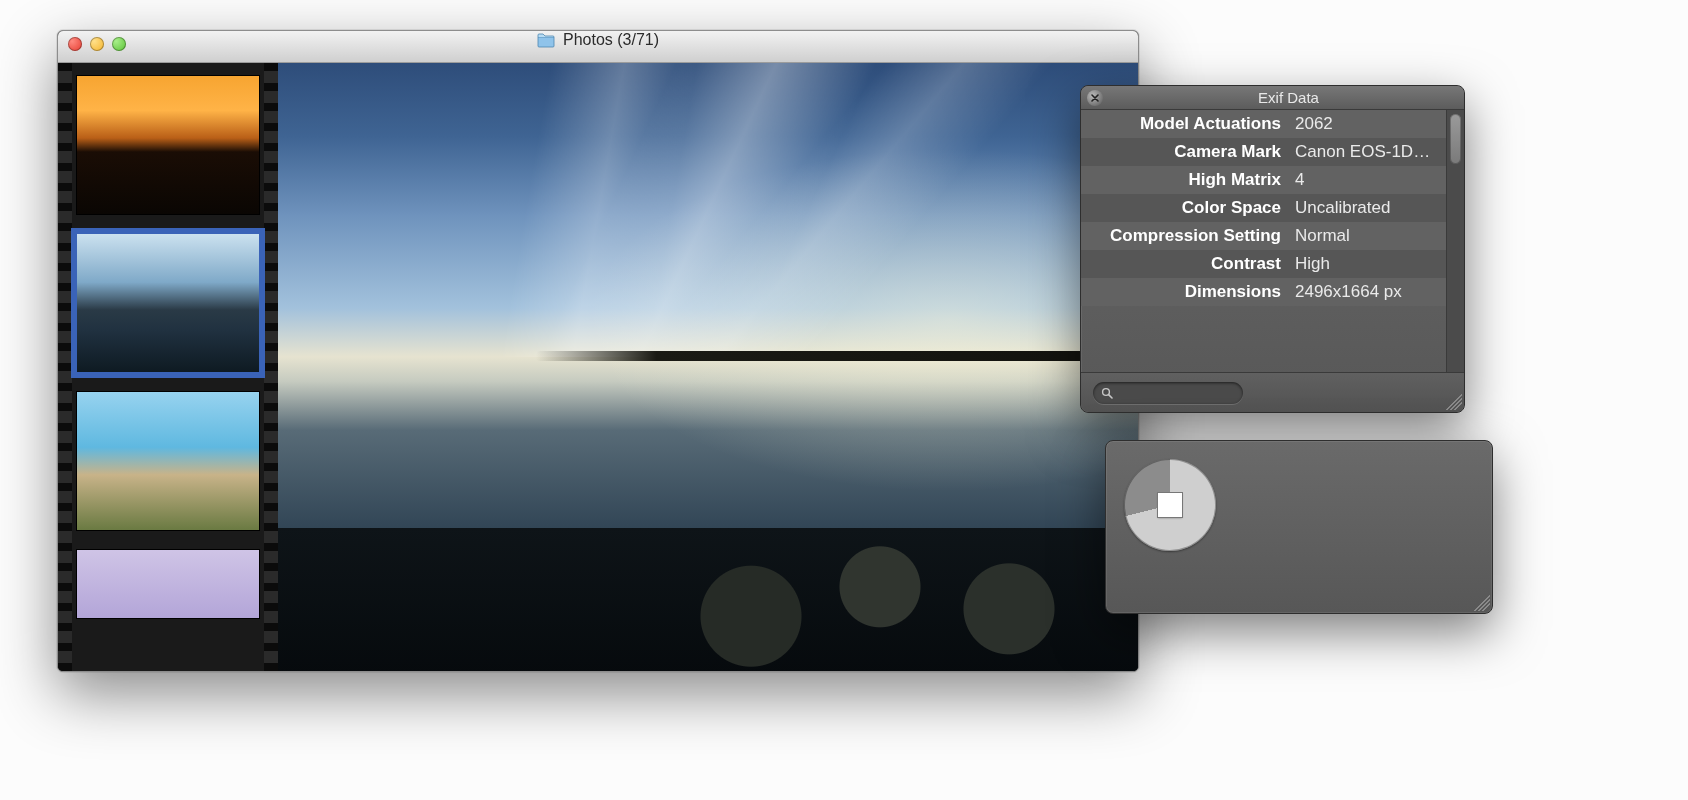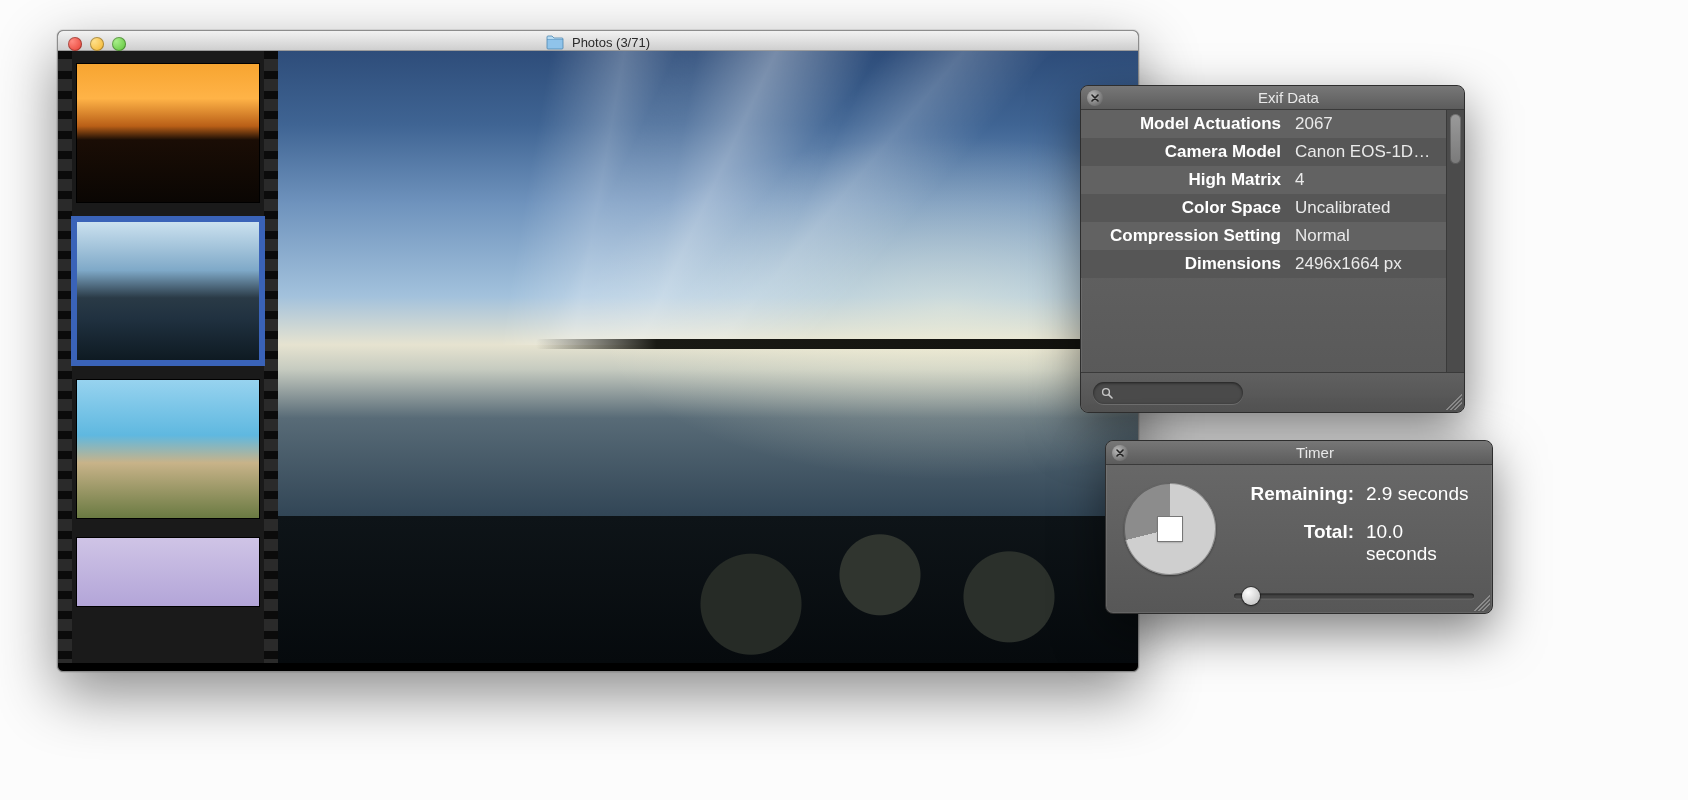--- a/index.html
+++ b/index.html
@@ -13,25 +13,25 @@
   
   .window{
     position:absolute;left:57px;top:30px;
     width:1082px;height:642px;
     border:1px solid #8d8d8d;border-radius:6px;
     box-shadow:0 22px 60px rgba(0,0,0,.45),0 0 0 1px rgba(0,0,0,.08);
     overflow:hidden;
     background:#000;
   }
   .titlebar{
-    height:20px;width:100%;
+    height:32px;width:100%;
     background:linear-gradient(#f2f2f2,#cfcfcf);
     border-bottom:1px solid #9c9c9c;
-    display:flex;align-items:flex-end;position:relative;
-    font-size:13px;color:#2b2b2b;
+    display:flex;align-items:flex-start;position:relative;
+    font-size:16px;color:#2b2b2b;
   }
   .traffic{position:absolute;left:10px;top:6px;display:flex;gap:8px}
   .tl{width:14px;height:14px;border-radius:50%;box-shadow:inset 0 0 0 1px rgba(0,0,0,.3)}
   .tl.red{background:radial-gradient(circle at 30% 30%,#ff8a80,#e53a2e)}
   .tl.yel{background:radial-gradient(circle at 30% 30%,#ffe08a,#f3b32a)}
   .tl.grn{background:radial-gradient(circle at 30% 30%,#a8ef8a,#58c032)}
   .title-center{margin:0 auto;display:flex;align-items:center;gap:8px}
   .folder-icon svg{display:block}
   .win-body{display:flex;height:calc(100% - 28px);}
   
@@ -225,37 +225,41 @@
       <svg width="8" height="8" viewBox="0 0 8 8">
           <path d="M1 1 L7 7 M7 1 L1 7" stroke="#222" stroke-width="1.6" stroke-linecap="round"></path>
         </svg>
     </span>
     <span>Exif Data</span>
   </div>
   <div class="exif-body">
     <div class="exif-rows" id="exif-rows">
         <div class="exif-row">
           <span class="exif-k">Model Actuations</span>
-          <span class="exif-v">2067</span>
-        </div>
-        <div class="exif-row">
-          <span class="exif-k">Camera Model</span>
+          <span class="exif-v">2062</span>
+        </div>
+        <div class="exif-row">
+          <span class="exif-k">Camera Mark</span>
           <span class="exif-v">Canon EOS-1Ds Mark II</span>
         </div>
         <div class="exif-row">
           <span class="exif-k">High Matrix</span>
           <span class="exif-v">4</span>
         </div>
         <div class="exif-row">
           <span class="exif-k">Color Space</span>
           <span class="exif-v">Uncalibrated</span>
         </div>
         <div class="exif-row">
           <span class="exif-k">Compression Setting</span>
           <span class="exif-v">Normal</span>
+        </div>
+        <div class="exif-row">
+          <span class="exif-k">Contrast</span>
+          <span class="exif-v">High</span>
         </div>
         <div class="exif-row">
           <span class="exif-k">Dimensions</span>
           <span class="exif-v">2496x1664 px</span>
         </div>
       </div>
     <div class="exif-scrollbar">
       <div class="exif-scroll-thumb"></div>
     </div>
   </div>
@@ -267,41 +271,19 @@
             <line x1="7.6" y1="7.6" x2="11" y2="11" stroke="#ddd" stroke-width="1.6" stroke-linecap="round"></line>
           </svg>
       </span>
       <input type="text" placeholder="" style="">
     </div>
     <div class="resize-grip"></div>
   </div>
 </div>
 
 <div class="hud timer">
-  <div class="hud-title">
-    <span class="hud-close">
-      <svg width="8" height="8" viewBox="0 0 8 8">
-          <path d="M1 1 L7 7 M7 1 L1 7" stroke="#222" stroke-width="1.6" stroke-linecap="round"></path>
-        </svg>
-    </span>
-    <span>Timer</span>
-  </div>
   <div class="timer-body">
     <div class="pie">
       <div class="pie-stop"></div>
     </div>
-    <div class="timer-text">
-      <div class="tt-row">
-        <span class="tt-k">Remaining:</span>
-        <span class="tt-v">2.9 seconds</span>
-      </div>
-      <div class="tt-row">
-        <span class="tt-k">Total:</span>
-        <span class="tt-v">10.0 seconds</span>
-      </div>
-      <div class="slider">
-        <div class="slider-track"></div>
-        <div class="slider-knob" id="slider-knob" style="left: 7%;"></div>
-      </div>
-    </div>
   </div>
   <div class="resize-grip"></div>
 </div>
 
 </body></html>

